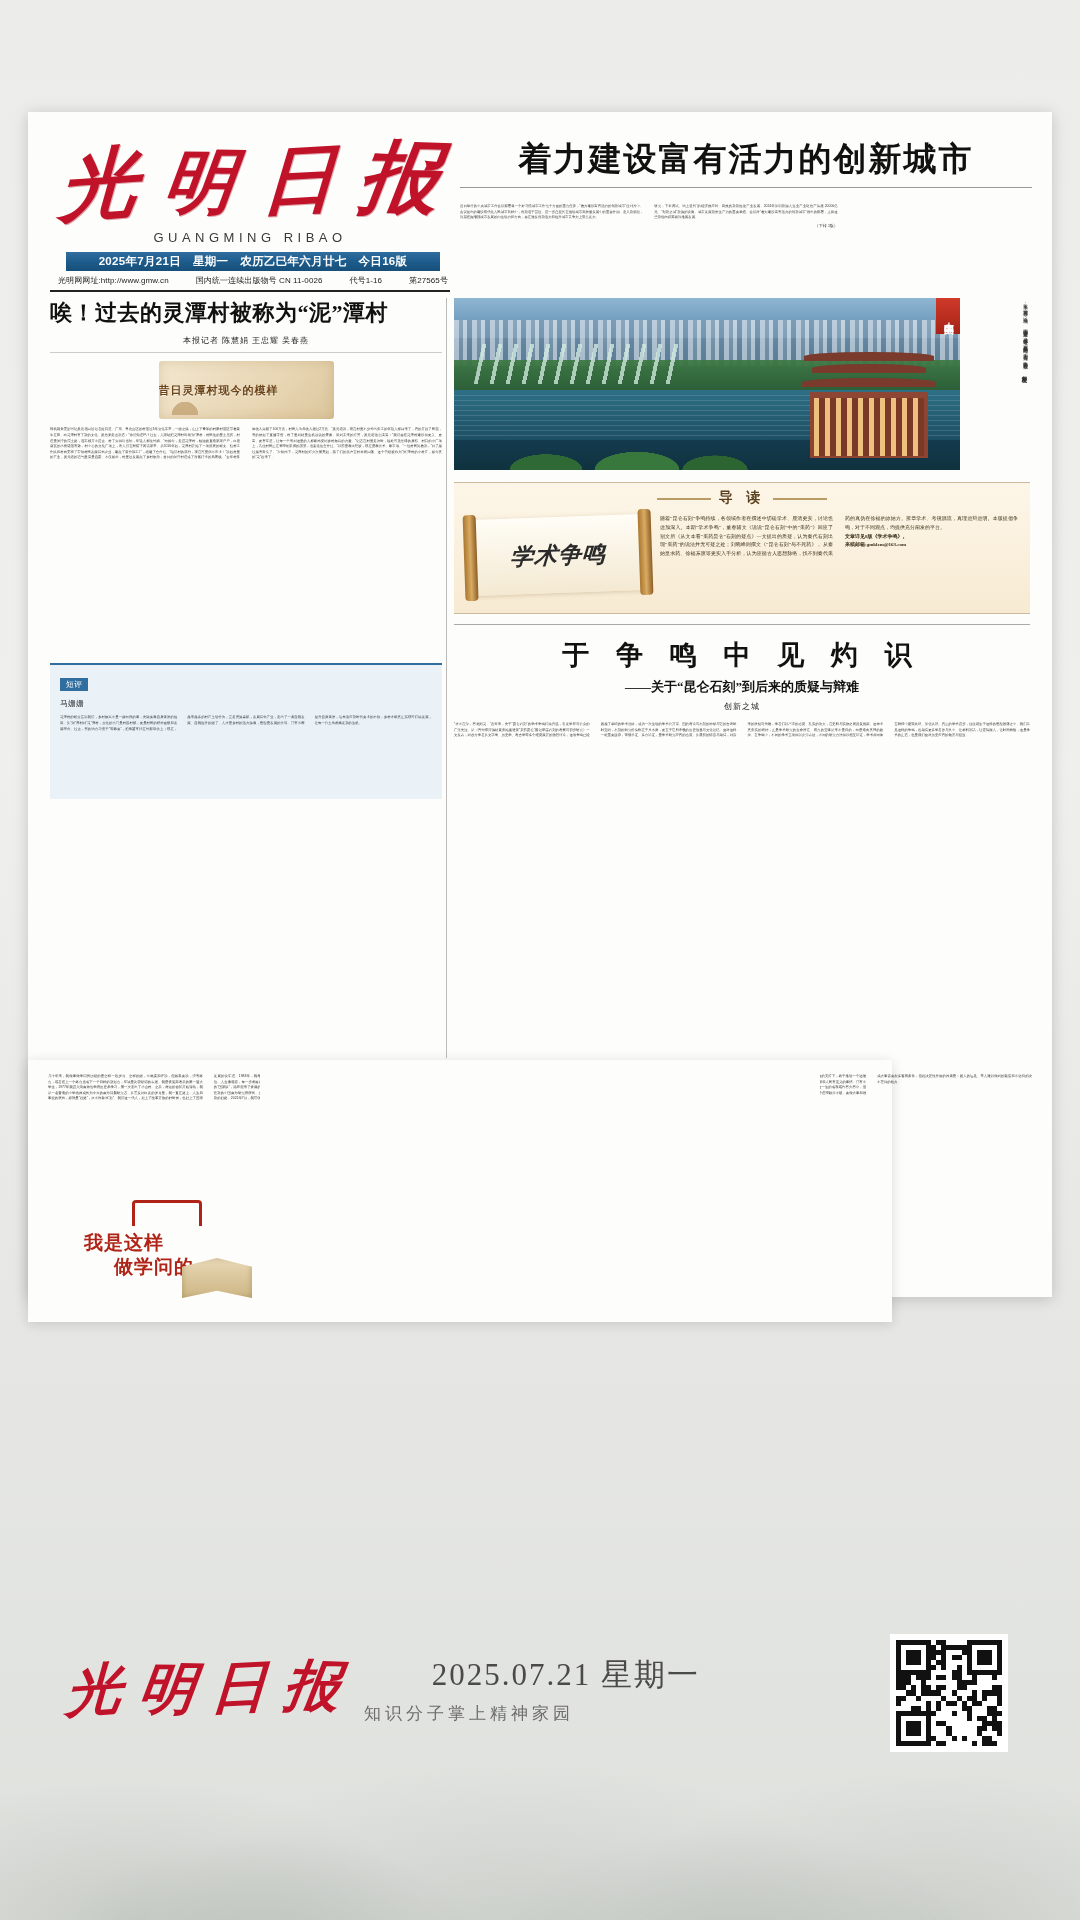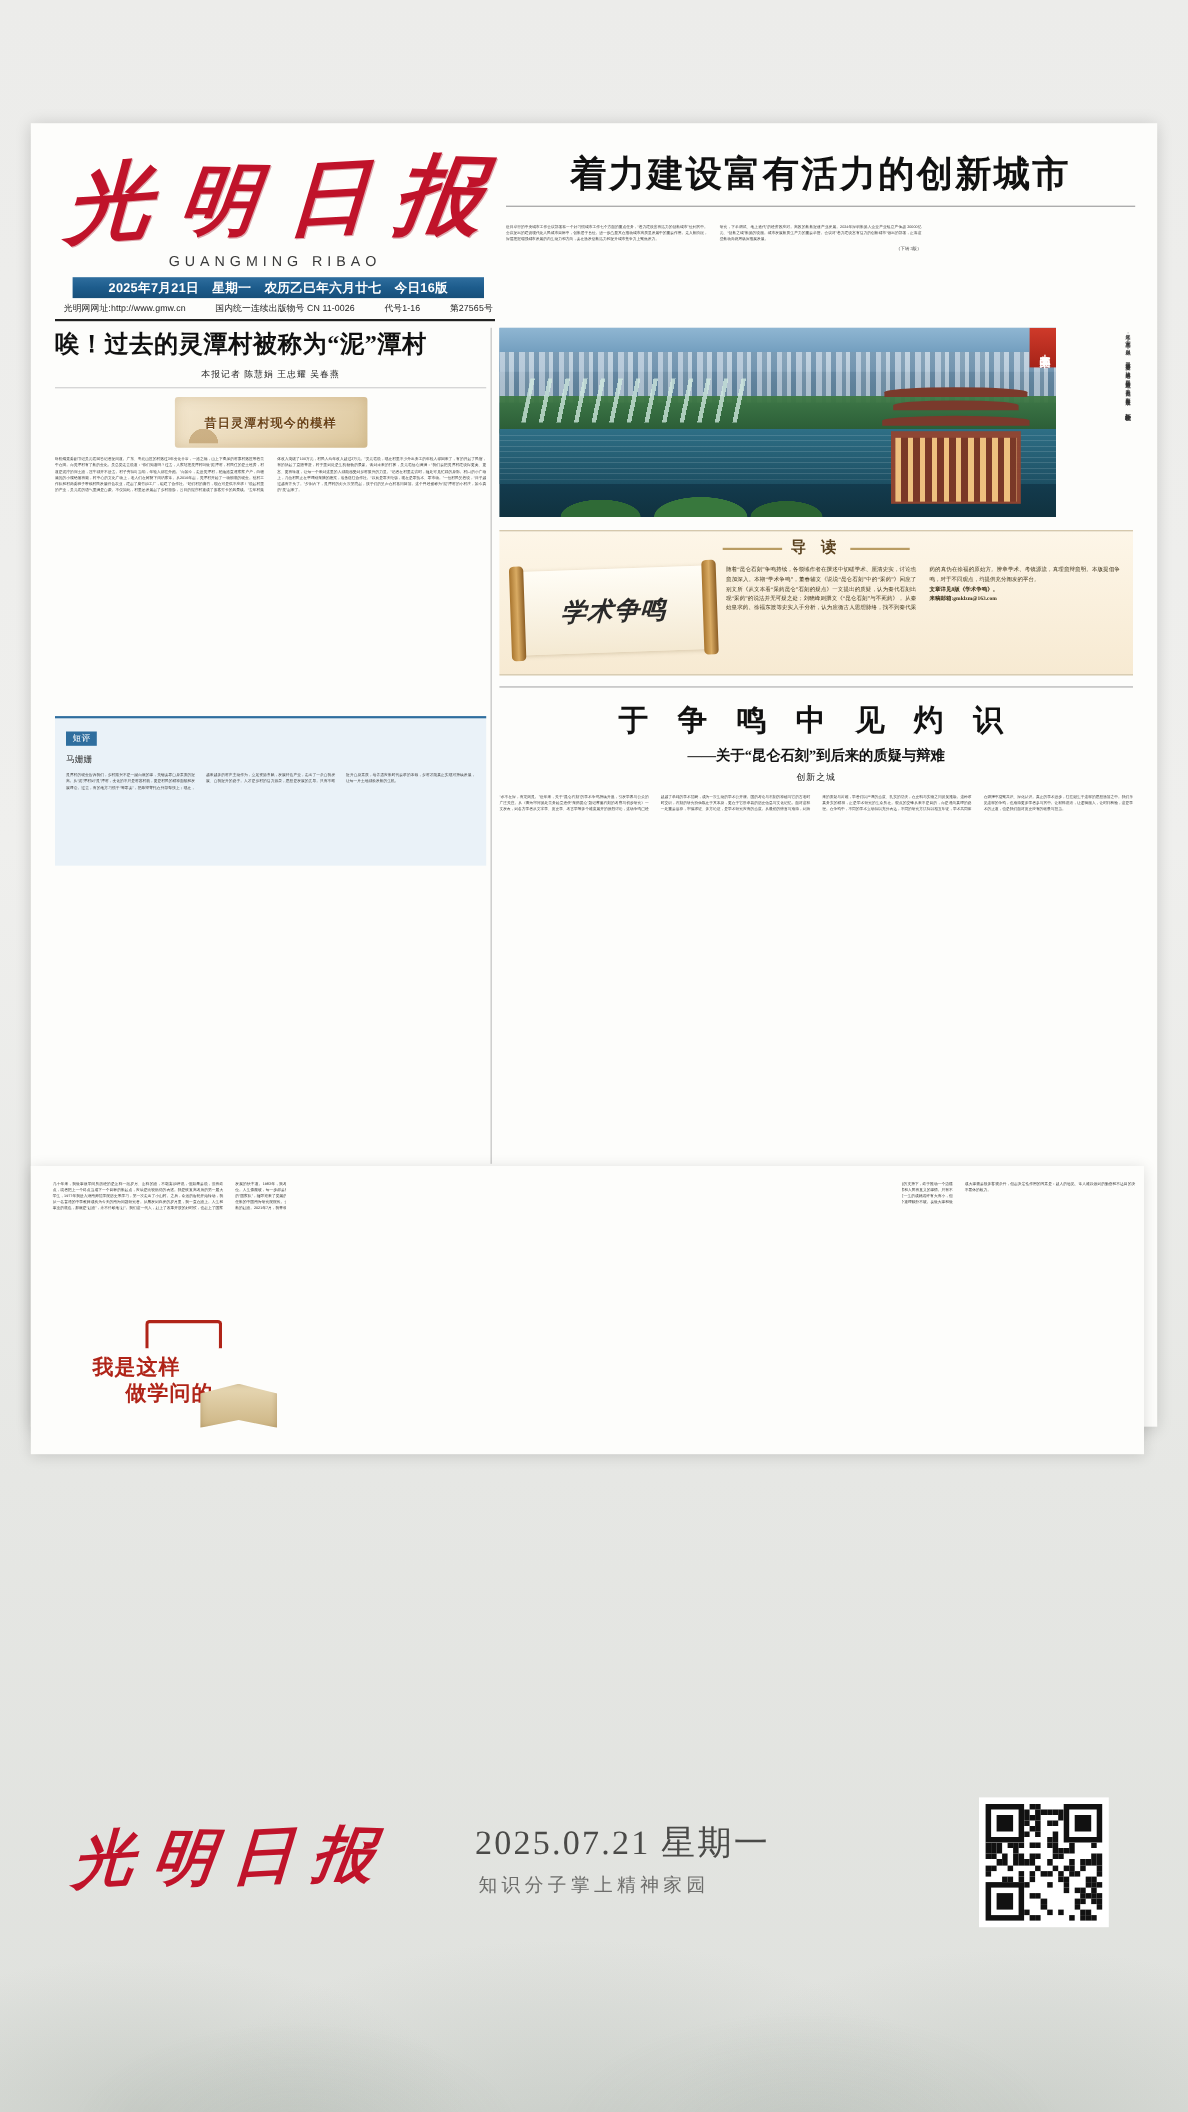--- a/index.html
+++ b/index.html
@@ -106,24 +106,24 @@
   
   .colL { position:absolute; left:0; top:0; width:392px; }
   .story-head {
     font-size:22px; font-weight:bold; line-height:1.34; color:#111;
     letter-spacing:.5px; font-family:"Liberation Serif", serif;
   }
   .byline { text-align:center; font-size:8px; margin-top:8px; color:#222; letter-spacing:1px; }
   .byline-rule { height:1px; background:#ccc; margin:6px 0 8px; }
 
   .art-badge {
-    width:175px; height:46px; margin:6px auto 8px;
+    width:175px; height:58px; margin:6px auto 8px;
     background: linear-gradient(135deg,#f3e7cf,#e8d6b4 60%,#dcc79c);
     border-radius:3px; position:relative; overflow:hidden;
-    display:flex; align-items:center; justify-content:center;
+    display:flex; align-items:center; justify-content:flex-start;
     box-shadow: inset 0 0 12px rgba(150,110,50,.25);
   }
   .art-badge .bt {
     font-size:11px; font-weight:bold; color:#6a4318; letter-spacing:1px;
     font-family:"Liberation Serif", serif; text-shadow:0 1px 0 rgba(255,255,255,.6);
   }
   .art-badge::before{
     content:""; position:absolute; left:6px; bottom:4px; width:40px; height:26px;
     background: radial-gradient(circle at 50% 100%, #b08a52 0 40%, transparent 41%);
     opacity:.55;
@@ -236,21 +236,21 @@
 
   
   .dbt { position:absolute; left:0; top:326px; width:576px; }
   .dbt-rule { height:1px; background:#aaa; margin-bottom:12px; }
   .dbt h2 { text-align:center; font-size:27px; font-weight:bold; letter-spacing:10px; color:#111; }
   .dbt h3 { text-align:center; font-size:13px; font-weight:bold; margin-top:5px; color:#111; }
   .dbt .dbt-by { text-align:center; font-size:8px; margin-top:5px; color:#222; letter-spacing:1px; }
 
   
   .sheet2 {
-    position:absolute; left:28px; top:1060px; width:1012px; height:262px;
+    position:absolute; left:28px; top:1060px; width:864px; height:262px;
     background:#fdfdfb; box-shadow:0 2px 12px rgba(0,0,0,.14);
   }
   .s2-head { text-align:center; padding-top:22px; }
   .s2-head h2 { font-size:30px; font-weight:bold; letter-spacing:4px; color:#111; }
   .s2-head .s2-auth { font-size:9px; margin-top:6px; color:#222; letter-spacing:1px; }
   .s2-cols {
     position:absolute; left:20px; top:14px; width:984px; height:236px;
     column-count:6; column-gap:11px; font-size:3.4px; line-height:1.65; text-align:justify;
     color:#333; font-family:"Liberation Sans", sans-serif;
   }
@@ -287,21 +287,21 @@
   .f-logo span:nth-child(1){ transform: rotate(-3deg);}
   .f-logo span:nth-child(2){ transform: rotate(2deg);}
   .f-logo span:nth-child(3){ transform: rotate(-2deg);}
   .f-logo span:nth-child(4){ transform: rotate(3deg);}
   .f-date {
     position:absolute; left:380px; top:64px; width:320px; text-align:right;
     font-size:31px; color:#4a4a48; letter-spacing:2px;
     font-family:"Liberation Serif", serif;
   }
   .f-slogan {
-    position:absolute; left:380px; top:112px; width:320px; text-align:center;
+    position:absolute; left:364px; top:112px; width:320px; 
     font-size:17px; color:#6d6d6b; letter-spacing:4px;
   }
   .qr { position:absolute; right:72px; top:44px; width:118px; height:118px;
         background:#fff; padding:6px; }
   .qr-inner { width:100%; height:100%; position:relative; background:#fff; }
   .qr-px { position:absolute; background:#111; }
   .qr-eye { position:absolute; width:28px; height:28px; border:6px solid #111; background:#fff; }
   .qr-eye i { position:absolute; inset:5px; background:#111; display:block; }
 </style>
 </head>

